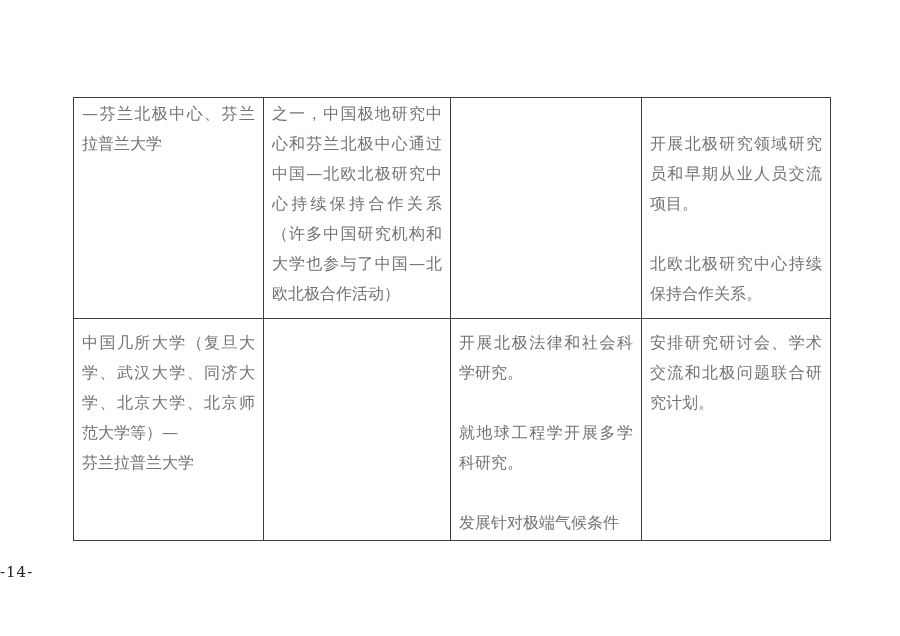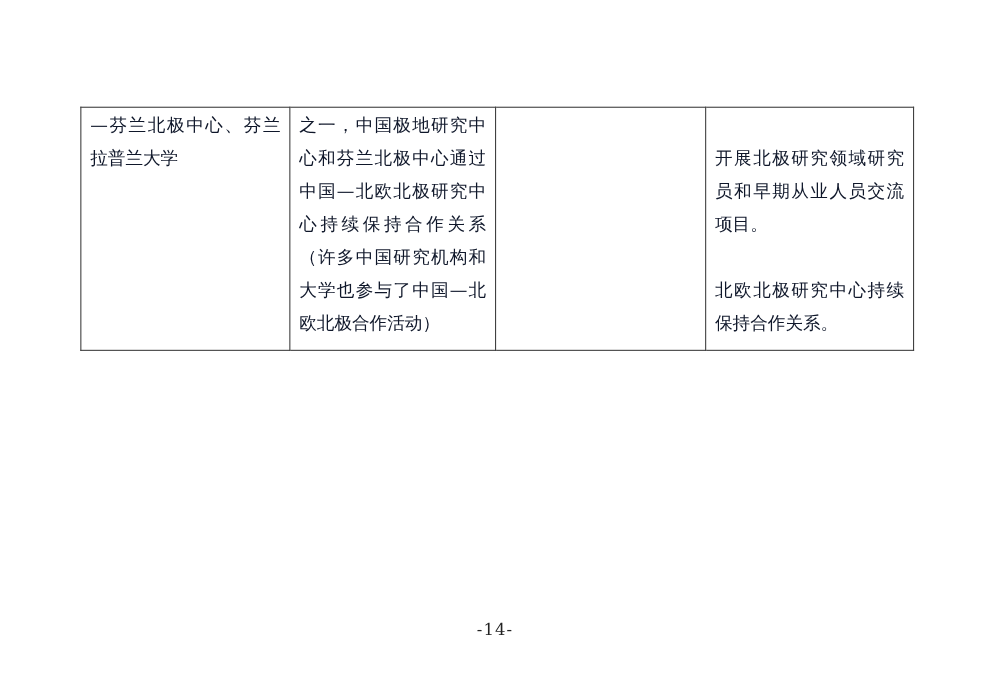--- a/index.html
+++ b/index.html
@@ -20,36 +20,36 @@
     width: 757px;
     table-layout: fixed;
     border-collapse: collapse;
   }
   table.doc-table td {
     border: 1px solid #414141;
     vertical-align: top;
     padding: 1px 8px 0 8px;
     font-size: 16px;
     line-height: 30px;
-    color: #0f172a;
+    color: #737373;
     text-align: justify;
     text-align-last: left;
     text-justify: inter-character;
     white-space: pre-line;
     line-break: strict;
     overflow: hidden;
   }
   tr.row-1 { height: 221px; }
   tr.row-2 { height: 222px; }
   tr.row-2 td { padding-top: 9px; }
   .page-number {
     position: absolute;
     left: 0; top: 563px;
     width: 900px;
-    text-align: center;
+    text-align: left;
     font-size: 15px;
     color: #222222;
     letter-spacing: 1px;
   }
 </style>
 </head>
 <body>
 
 <div class="page">
 
@@ -63,18 +63,29 @@
     <tbody>
       <tr class="row-1">
         <td>—芬兰北极中心、芬兰拉普兰大学</td>
         <td>之一，中国极地研究中心和芬兰北极中心通过中国—北欧北极研究中心持续保持合作关系（许多中国研究机构和大学也参与了中国—北欧北极合作活动）</td>
         <td></td>
         <td>
 开展北极研究领域研究员和早期从业人员交流项目。
 
 北欧北极研究中心持续保持合作关系。</td>
       </tr>
+      <tr class="row-2">
+        <td>中国几所大学（复旦大学、武汉大学、同济大学、北京大学、北京师范大学等）—
+芬兰拉普兰大学</td>
+        <td></td>
+        <td>开展北极法律和社会科学研究。
+
+就地球工程学开展多学科研究。
+
+发展针对极端气候条件</td>
+        <td>安排研究研讨会、学术交流和北极问题联合研究计划。</td>
+      </tr>
     </tbody>
   </table>
 
   <div class="page-number">-14-</div>
 
 </div>
 
 </body></html>

